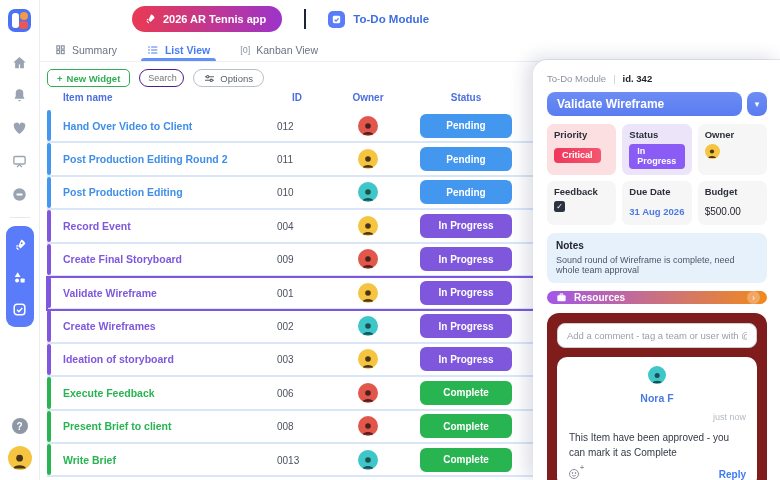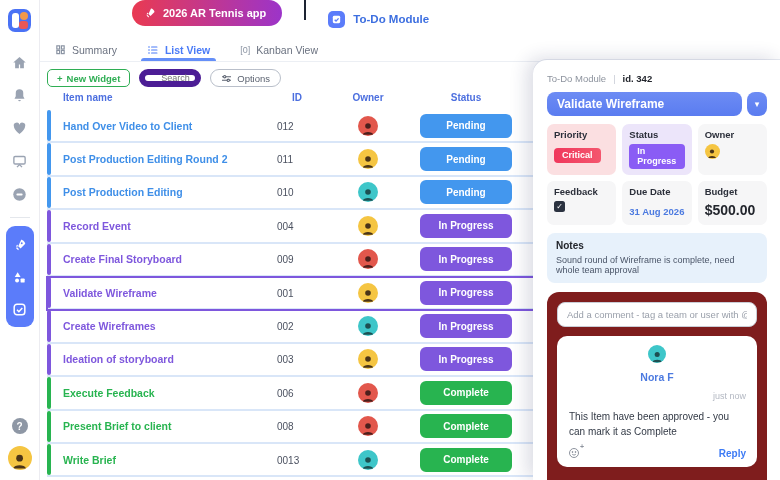--- a/index.html
+++ b/index.html
@@ -29,21 +29,21 @@
 
   
   .av { border-radius:50%; overflow:hidden; display:flex; align-items:flex-end; justify-content:center; }
   .av svg { width:80%; height:80%; }
   .av-coral { background:#e2574c; color:#4b1f1c; }
   .av-yellow { background:#f5c542; color:#4a3418; }
   .av-teal { background:#3ec6c9; color:#1d4f51; }
 
   
   .topbar { position:absolute; left:40px; top:0; right:0; height:38px; background:#fff;
-    display:flex; }
+    display:flex; align-items:center; }
   .proj-badge { margin-left:92px; height:26px; border-radius:14px; padding:0 16px 0 12px;
     background:linear-gradient(90deg,#e93a52,#9c34c9); color:#fff; font-size:11px; font-weight:bold;
     display:flex; align-items:center; gap:7px; cursor:pointer; }
   .top-sep { width:2px; height:20px; background:#1d2433; margin:0 22px; }
   .module-chip { display:flex; align-items:center; gap:8px; cursor:pointer; }
   .module-ic { width:17px; height:17px; border-radius:5px; background:#5b7cfa; display:flex;
     align-items:center; justify-content:center; color:#fff; }
   .module-label { color:#3d6fe0; font-size:11.5px; font-weight:bold; }
 
   
@@ -53,22 +53,22 @@
   .tab .t-ic { color:#8b94a3; display:flex; }
   .tab.active { color:#4a7bf7; font-weight:bold; }
   .tab.active .t-ic { color:#4a7bf7; }
   .tab.active::after { content:""; position:absolute; left:-6px; right:-6px; bottom:0; height:3px;
     background:#4a7bf7; border-radius:3px 3px 0 0; opacity:.85; }
 
   
   .toolbar { position:absolute; left:47px; top:69px; display:flex; gap:9px; align-items:center; }
   .btn-new { height:18px; border:1px solid #2fae54; color:#2fae54; font-size:9.5px; font-weight:bold;
     border-radius:5px; background:#fff; display:flex; align-items:center; gap:4px; padding:0 9px; cursor:pointer; }
-  .box-search { height:18px; width:62px; border:6px solid #4c1d95; border-radius:12px; display:flex;
-    align-items:center; gap:4px; padding:0 12px; color:#7d8592; }
+  .box-search { height:18px; width:45px; border:1px solid #4c1d95; border-radius:12px; display:flex;
+    align-items:center; gap:4px; padding:0 4px; color:#7d8592; }
   .box-search input { border:none; outline:none; width:42px; font-size:9px; color:#555;
     font-family:"Liberation Sans",sans-serif; background:transparent; }
   .btn-options { height:18px; border:1px solid #b9bfca; color:#5b6270; font-size:9.5px;
     border-radius:9px; background:#fff; display:flex; align-items:center; gap:5px; padding:0 10px; cursor:pointer; }
 
   
   .thead { position:absolute; left:47px; top:92px; width:498px; height:17px; font-size:10px; font-weight:bold; color:#4c6fdf; }
   .thead span { position:absolute; top:0; }
   .th-name { left:16px; }
   .th-id { left:230px; width:40px; text-align:center; }
@@ -107,21 +107,21 @@
   .card .clabel { font-size:9.5px; font-weight:bold; color:#2b2f3a; margin-bottom:4px; }
   .card-priority { background:#fbdfe1; }
   .card-status { background:#ece5fa; }
   .pill { display:inline-block; border-radius:4px; color:#fff; font-size:9px; font-weight:bold; padding:2px 8px 3px 8px; }
   .pill-critical { background:linear-gradient(90deg,#f0375c,#f4566e); }
   .pill-progress { background:#8a5cf5; }
   .owner-av { width:15px; height:15px; }
   .chk { width:11px; height:11px; background:#2b3240; border-radius:2.5px; color:#fff; font-size:8px;
     display:flex; align-items:center; justify-content:center; cursor:pointer; }
   .due-val { font-size:9.5px; font-weight:bold; color:#4c7ae0; }
-  .budget-val { font-size:14px; font-weight:bold; color:#23262d; }
+  .budget-val { font-size:10px; font-weight:normal; color:#23262d; }
   .notes { background:#e7f1fb; border-radius:8px; padding:7px 9px 8px 9px; }
   .notes .ntitle { font-size:10px; font-weight:bold; color:#23262d; margin-bottom:4px; }
   .notes .nbody { font-size:9px; color:#4a5568; }
   .resources { height:21px; border-radius:7px; background:linear-gradient(90deg,#a356e8,#f08a1d);
     display:flex; align-items:center; padding:0 7px 0 9px; color:#fff; cursor:pointer; }
   .resources .rlabel { font-size:10px; font-weight:bold; margin-left:7px; }
   .res-caret { margin-left:auto; width:13px; height:13px; border-radius:50%; background:rgba(255,255,255,.28);
     display:flex; align-items:center; justify-content:center; font-size:9px; color:#fff; }
   .comments { flex:1; background:#7f1d1d; border-radius:12px 12px 0 0; margin:1px 0 0 0;
     padding:10px 10px 10px 10px; display:flex; flex-direction:column; gap:9px; }
@@ -462,20 +462,28 @@
       <div class="clabel">Budget</div>
       <span class="budget-val">$500.00</span>
     </div>
   </div>
 
   <div class="notes">
     <div class="ntitle">Notes</div>
     <div class="nbody">Sound round  of Wireframe is complete, need whole team approval</div>
   </div>
 
+  <div class="resources">
+    <svg width="11" height="11" viewBox="0 0 24 24" fill="#fff">
+        <path d="M9 4h6v3h-6z" fill="none" stroke="#fff" stroke-width="2"></path>
+        <rect x="3" y="7" width="18" height="13" rx="2"></rect>
+      </svg>
+    <span class="rlabel">Resources</span>
+    <span class="res-caret">›</span>
+  </div>
 
   <div class="comments">
     <input class="cinput" placeholder="Add a comment - tag a team or user with @" style="">
     <div class="ccard">
       <div class="chead">
         <span class="av av-teal" style="width:18px;height:18px;">
           <svg viewBox="0 0 24 24">
               <circle cx="12" cy="9" r="4.2" fill="currentColor"></circle>
               <path d="M4 22c1.4-5.4 14.6-5.4 16 0z" fill="currentColor"></path>
             </svg>

